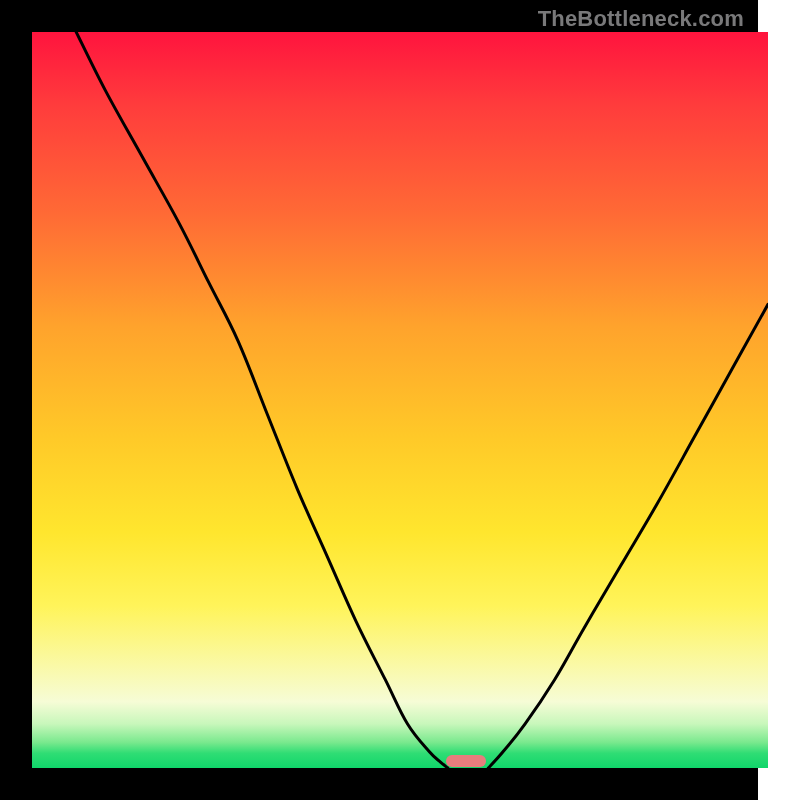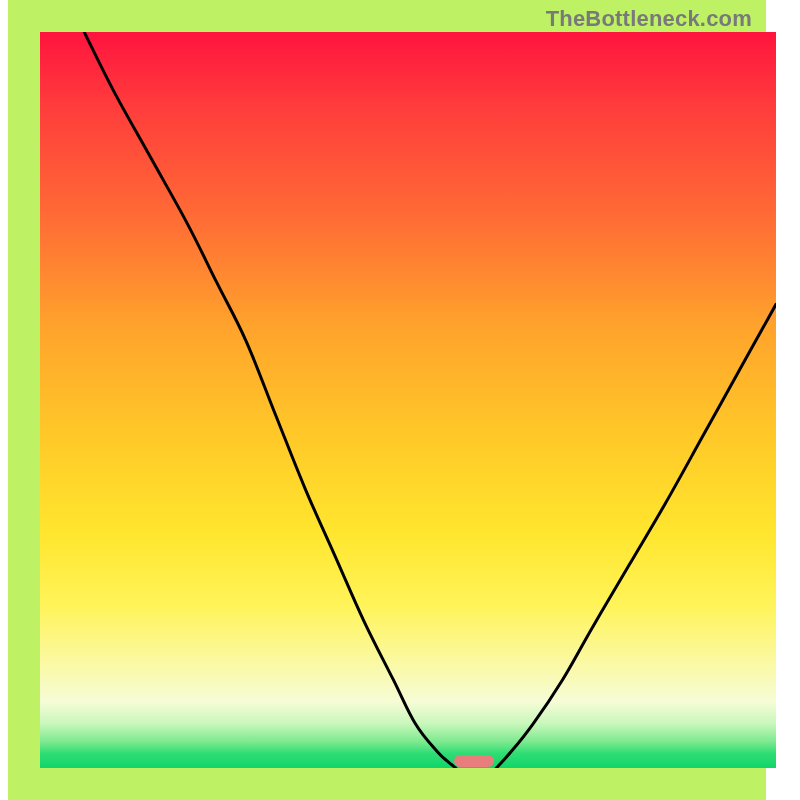--- a/index.html
+++ b/index.html
@@ -1,22 +1,21 @@
 <!DOCTYPE html>
 <html><head>
 <meta charset="utf-8">
 <style>
   * { margin: 0; padding: 0; box-sizing: border-box; }
   html, body { width: 800px; height: 800px; overflow: hidden; background: #fff; }
   .stage {
     position: relative;
     width: 758px;
     height: 800px;
-    background: #bef264;
-    margin-left: 8px;
+    background: #000000;
   }
   .plot-area {
     position: absolute;
     left: 32px;
     top: 32px;
     width: 736px;
     height: 736px;
     overflow: hidden;
   }
   .gradient-bg {

